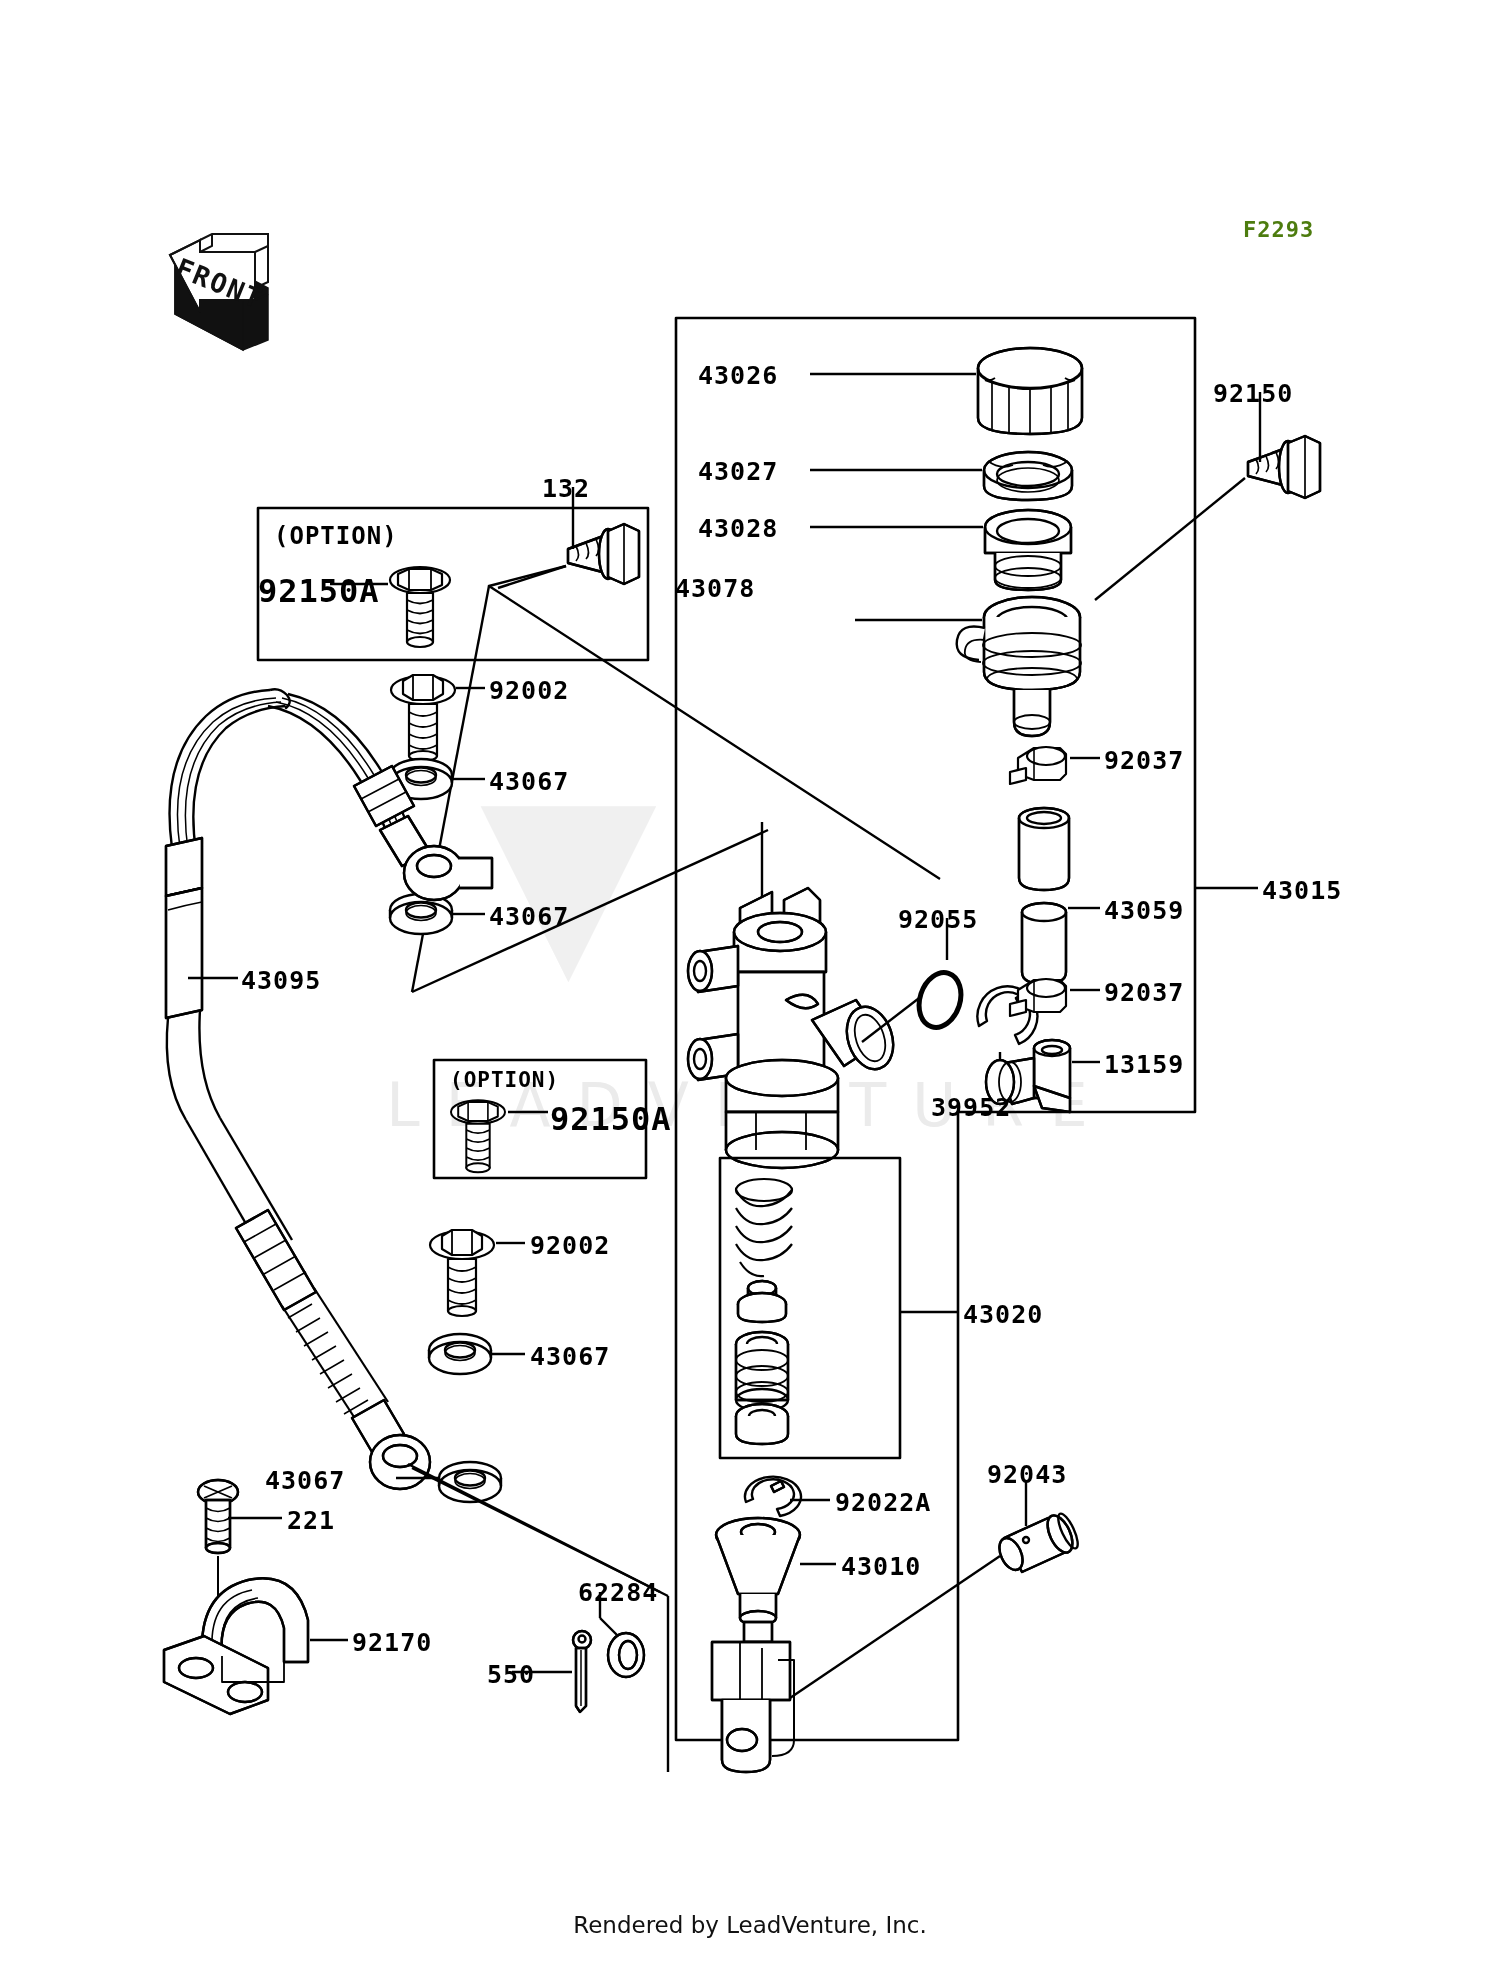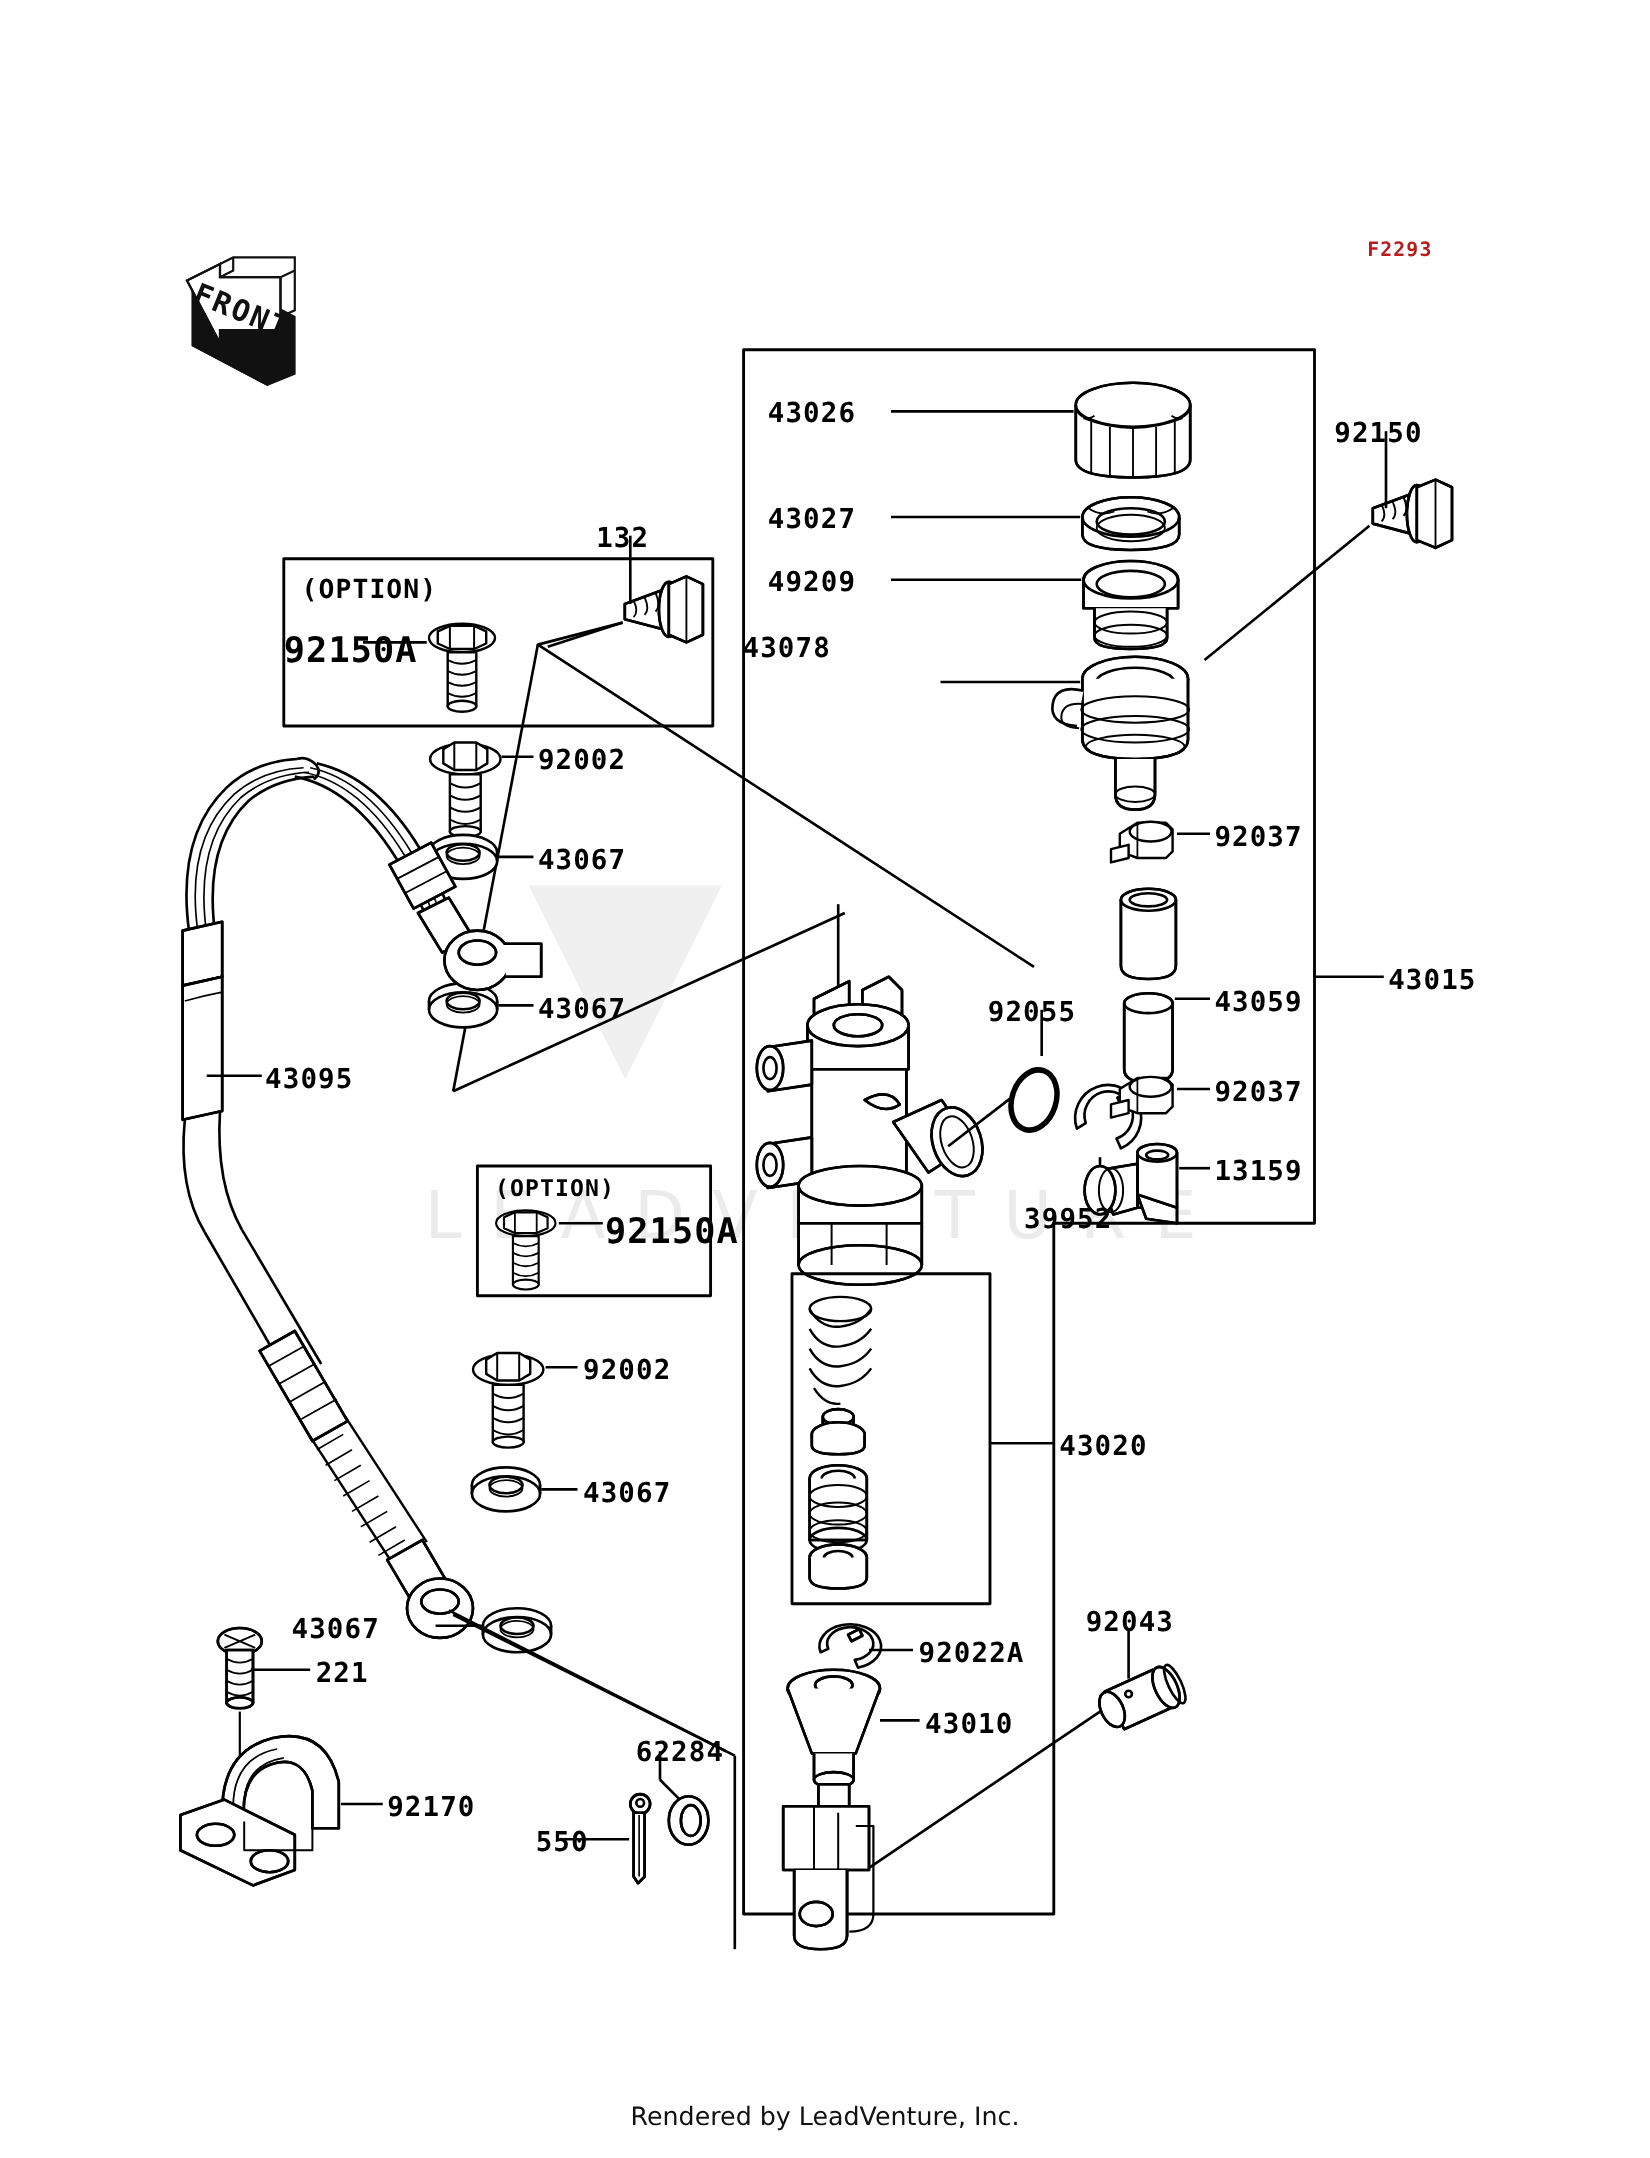--- a/index.html
+++ b/index.html
@@ -6,21 +6,21 @@
   body{width:1500px;height:1962px;position:relative;
        font-family:"DejaVu Sans Mono","Liberation Mono",monospace;
        -webkit-font-smoothing:antialiased;}
   #stage{position:absolute;left:0;top:0;width:1500px;height:1962px;overflow:hidden;}
   .lbl{position:absolute;font-family:"DejaVu Sans Mono","Liberation Mono",monospace;
        font-weight:700;font-size:25px;color:#000;white-space:nowrap;letter-spacing:1px;}
   .lbl.sm{font-size:32px;}
   .opt-title{position:absolute;font-family:"DejaVu Sans Mono","Liberation Mono",monospace;
        font-weight:700;font-size:24px;letter-spacing:1px;color:#000;white-space:nowrap;}
   .diagcode{position:absolute;font-family:"DejaVu Sans Mono","Liberation Mono",monospace;
-       font-weight:700;font-size:18px;letter-spacing:1px;color:#b91c1c;}
+       font-weight:700;font-size:22px;letter-spacing:1px;color:#4d7c0f;}
   .footer{position:absolute;left:0;width:1500px;text-align:center;
        font-family:"DejaVu Sans","Liberation Sans",sans-serif;font-size:23px;color:#111;}
   .wm{position:absolute;left:0;width:1500px;text-align:center;
       font-family:"DejaVu Sans","Liberation Sans",sans-serif;
       font-size:60px;font-weight:400;letter-spacing:26px;color:#ebebeb;
       user-select:none;pointer-events:none;}
   .wmlogo{position:absolute;color:#f0f0f0;font-size:230px;font-weight:700;
       font-family:"DejaVu Sans","Liberation Sans",sans-serif;user-select:none;
       pointer-events:none;line-height:1;}
   svg{position:absolute;left:0;top:0;}
@@ -551,21 +551,21 @@
       <path d="M470,1500 L470,1560" stroke="none"></path>
 
     </g>
   </svg>
 
   <div class="opt-title" style="left:274px;top:522px;">(OPTION)</div>
   <div class="opt-title" style="left:450px;top:1068px;font-size:21px;">(OPTION)</div>
 
   <div class="lbl" style="left:698px;top:361px;">43026</div>
   <div class="lbl" style="left:698px;top:457px;">43027</div>
-  <div class="lbl" style="left:698px;top:514px;">49209</div>
+  <div class="lbl" style="left:698px;top:514px;">43028</div>
   <div class="lbl" style="left:675px;top:574px;">43078</div>
 
   <div class="lbl" style="left:1213px;top:379px;">92150</div>
   <div class="lbl" style="left:542px;top:474px;">132</div>
 
   <div class="lbl sm" style="left:258px;top:572px;">92150A</div>
   <div class="lbl sm" style="left:550px;top:1100px;">92150A</div>
 
   <div class="lbl" style="left:489px;top:676px;">92002</div>
   <div class="lbl" style="left:489px;top:767px;">43067</div>

